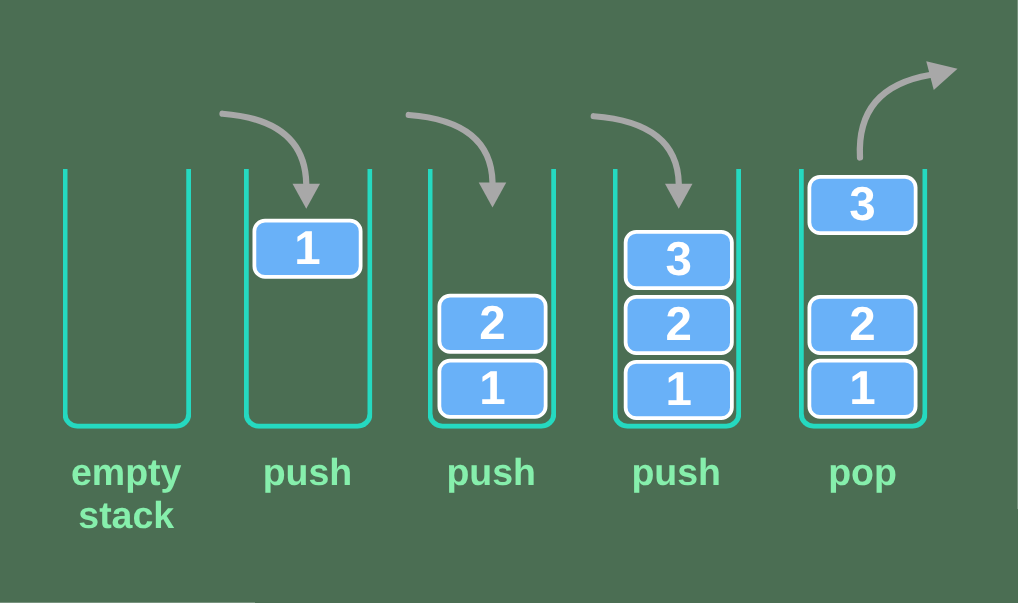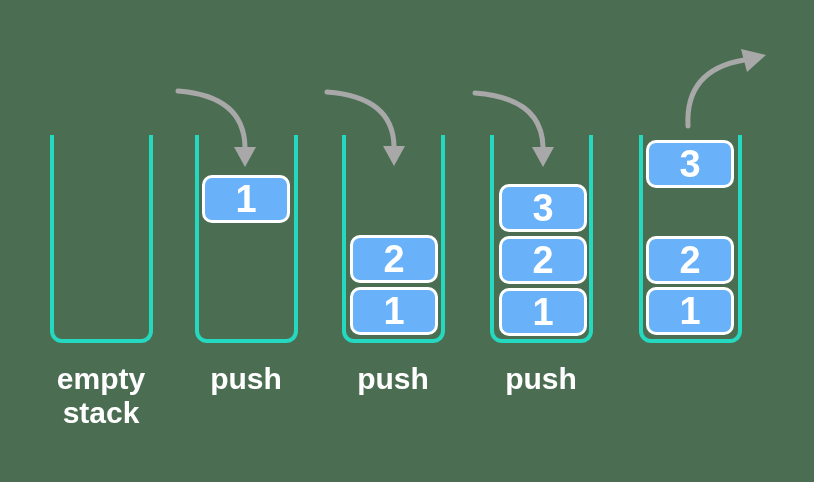--- a/index.html
+++ b/index.html
@@ -21,21 +21,21 @@
     background:#69b1f8;border:3px solid #ffffff;border-radius:10px;
     display:flex;align-items:center;justify-content:center;
     color:#ffffff;font-weight:bold;font-size:38px;
   }
   .b-s2-1{left:202px;top:175px}
   .b-s3-2{left:350px;top:235px}.b-s3-1{left:350px;top:287px}
   .b-s4-3{left:499px;top:184px}.b-s4-2{left:499px;top:236px}.b-s4-1{left:499px;top:288px}
   .b-s5-3{left:646px;top:140px}.b-s5-2{left:646px;top:236px}.b-s5-1{left:646px;top:287px}
   .label{
     position:absolute;top:362px;width:130px;text-align:center;
-    color:#ffffff;font-weight:bold;font-size:30px;line-height:34px;
+    color:#86efac;font-weight:bold;font-size:30px;line-height:34px;
   }
   .l1{left:36px}.l2{left:181px}.l3{left:328px}.l4{left:476px}.l5{left:625px}
 </style>
 </head>
 <body>
 
 <div class="canvas">
 
   <svg class="arrows" viewBox="0 0 814 482" xmlns="http://www.w3.org/2000/svg">
     <g>
@@ -71,14 +71,15 @@
   <div class="container c4"></div>
   <div class="block b-s4-3">3</div>
   <div class="block b-s4-2">2</div>
   <div class="block b-s4-1">1</div>
   <div class="label l4">push</div>
 
   <div class="container c5"></div>
   <div class="block b-s5-3">3</div>
   <div class="block b-s5-2">2</div>
   <div class="block b-s5-1">1</div>
+  <div class="label l5">pop</div>
 
 </div>
 
 </body></html>

